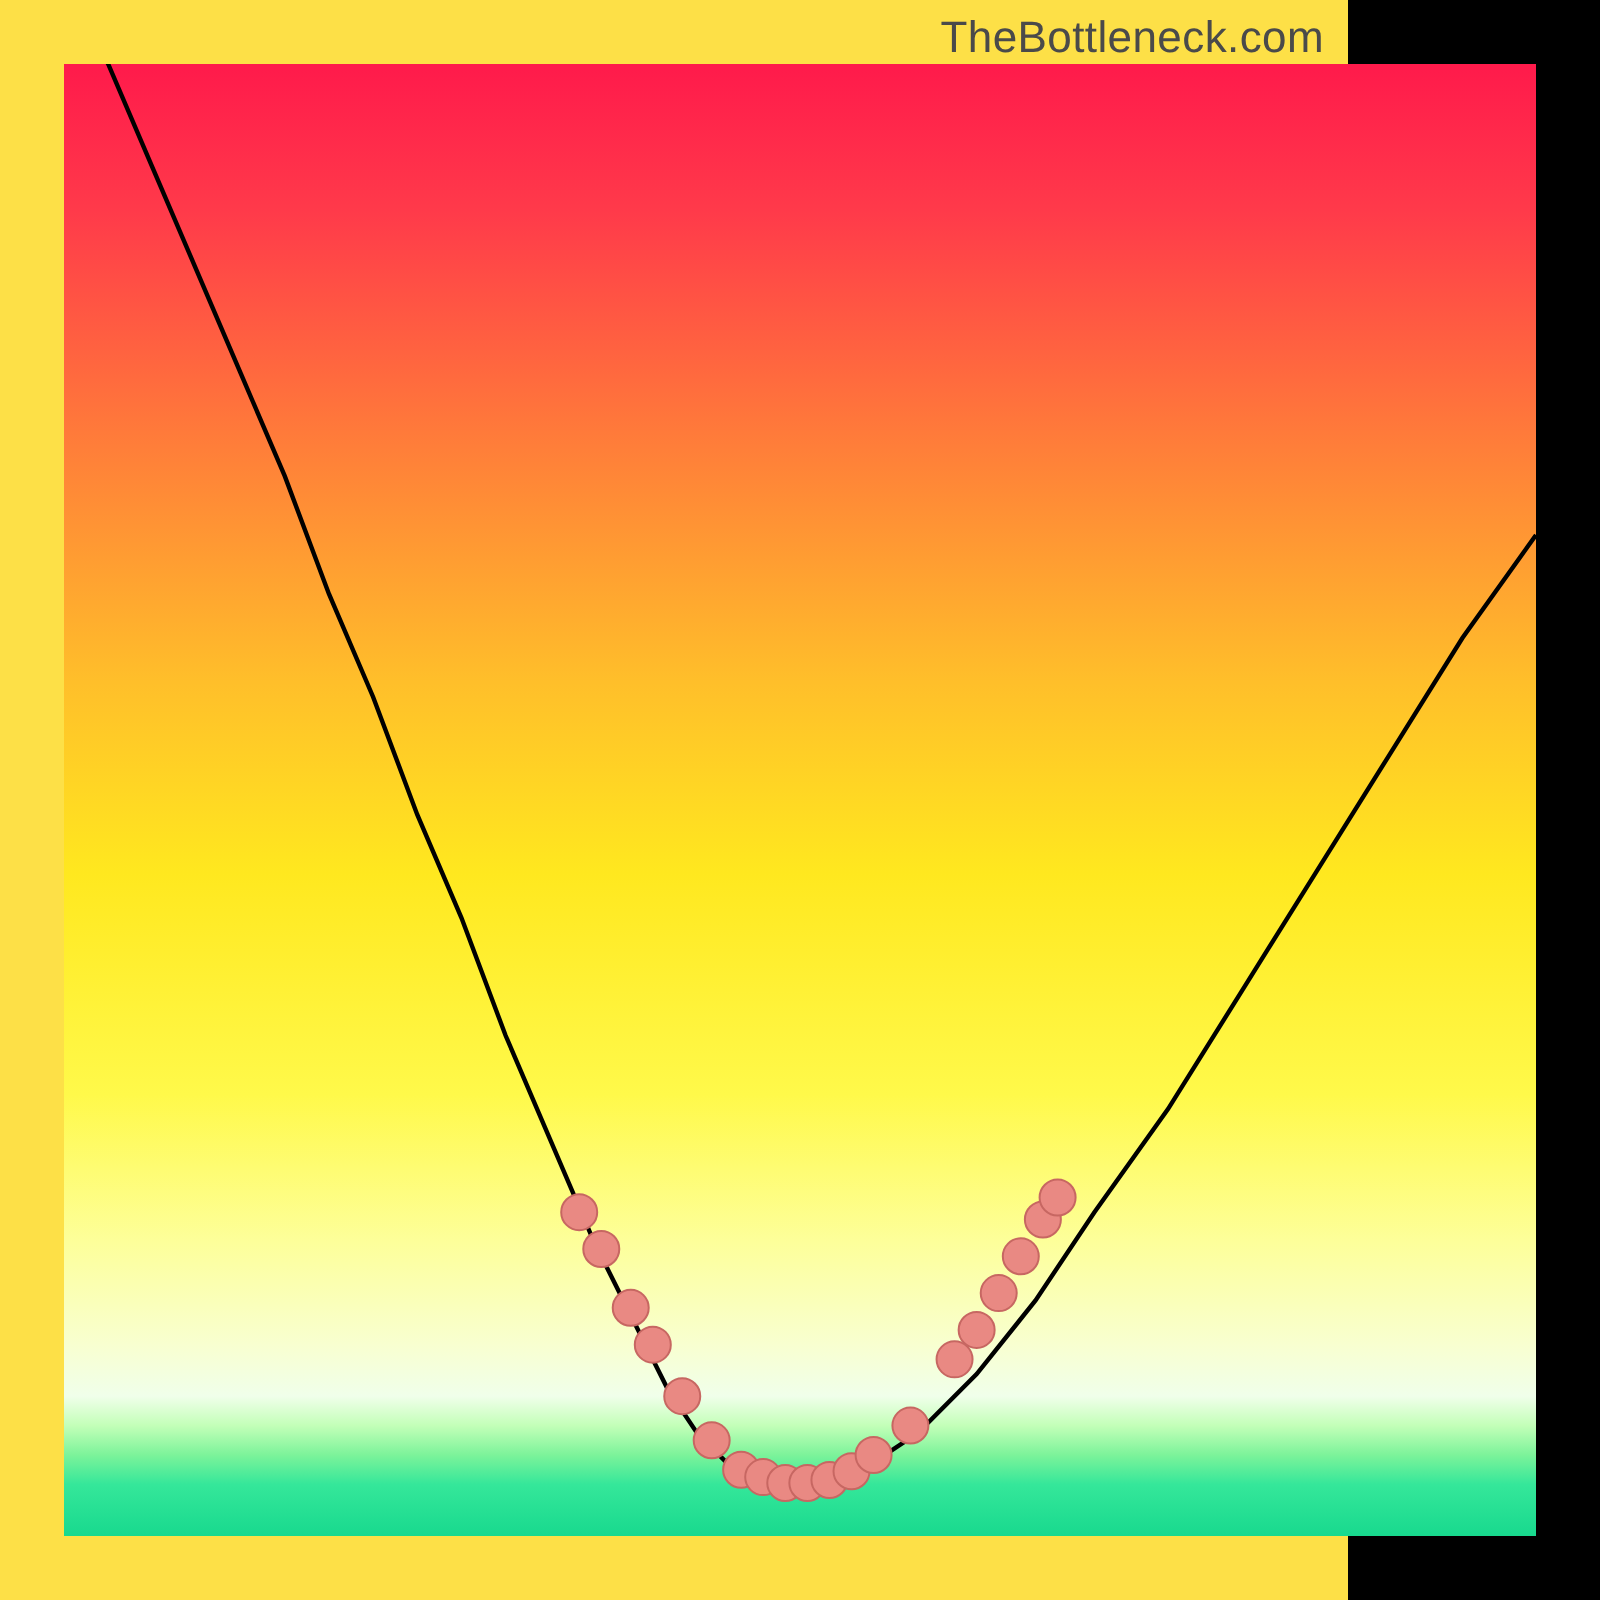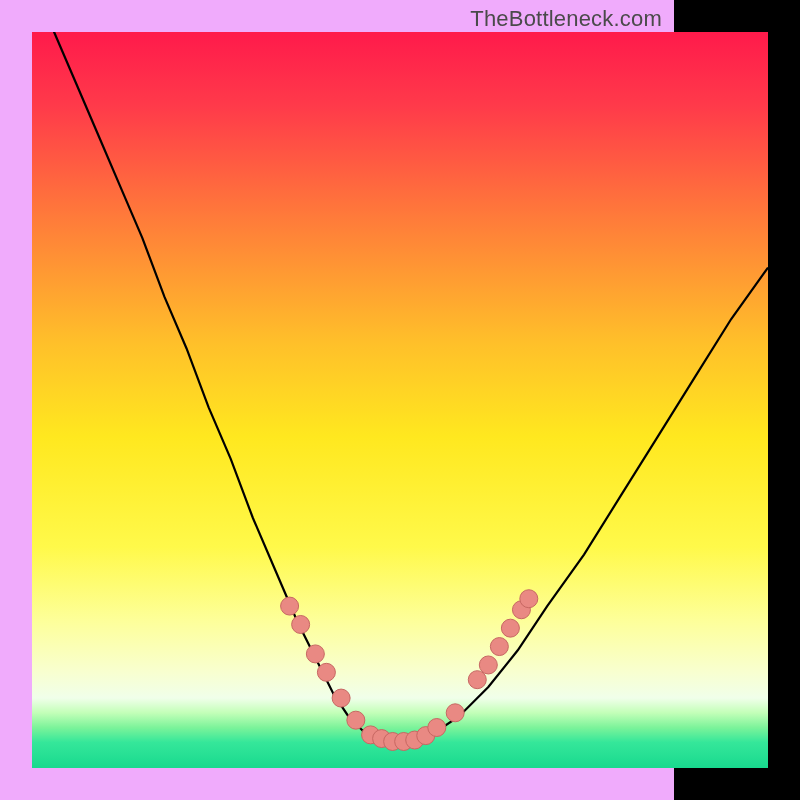--- a/index.html
+++ b/index.html
@@ -11,21 +11,21 @@
     background: #000;
     font-family: Arial, Helvetica, sans-serif;
   }
   .frame {
     position: absolute;
     left: 0;
     top: 0;
     width: 674px;
     height: 800px;
     box-sizing: border-box;
-    background: #f0abfc;
+    background: #fde047;
     padding-left: 48px;
   }
   .plot-area {
     position: absolute;
     left: 32px;
     top: 32px;
     width: 736px;
     height: 736px;
     overflow: hidden;
   }

